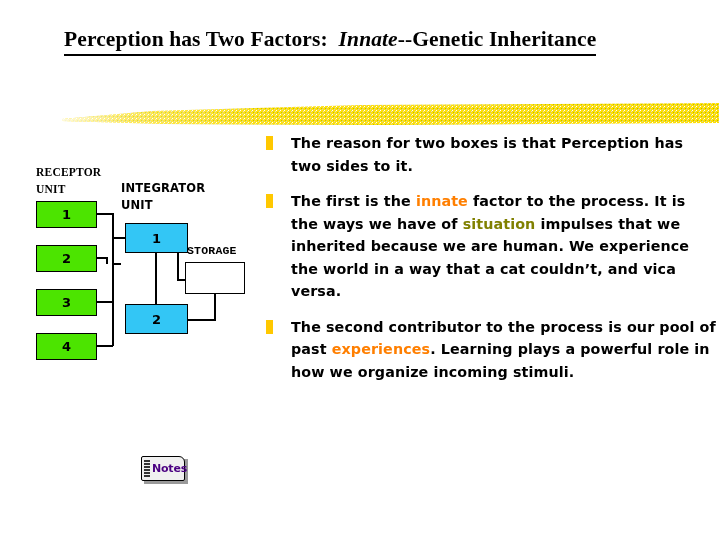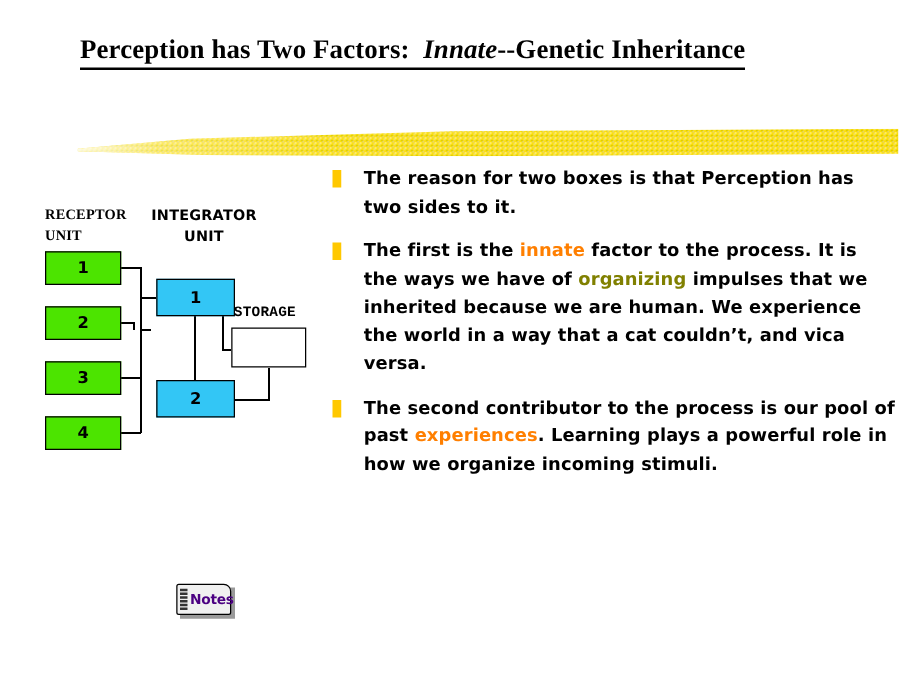--- a/index.html
+++ b/index.html
@@ -65,21 +65,21 @@
     position: absolute;
     font-family: "DejaVu Sans", sans-serif;
     font-weight: bold;
     font-size: 11.5px;
     line-height: 17px;
     color: #000000;
     letter-spacing: 0.2px;
     white-space: pre;
   }
   #lbl-receptor { left: 36px; top: 34px; font-family: Liberation Serif, serif; }
-  #lbl-integrator { left: 121px; top: 34px; text-align: center; }
+  #lbl-integrator { left: 121px; top: 50px; }
   #lbl-storage {
     position: absolute;
     left: 187px;
     top: 114px;
     font-family: Liberation Mono, monospace;
     font-weight: bold;
     font-size: 11.5px;
     color: #000000;
     letter-spacing: 0.2px;
     white-space: pre;
@@ -115,21 +115,21 @@
     left: 185px;
     top: 132px;
     width: 60px;
     height: 32px;
   }
 
   
   #notes-btn {
     position: absolute;
     left: 141px;
-    top: 467px;
+    top: 456px;
     width: 44px;
     height: 25px;
     cursor: pointer;
   }
   #notes-shadow {
     position: absolute;
     left: 3px;
     top: 3px;
     width: 44px;
     height: 25px;
@@ -286,21 +286,21 @@
     </div>
   </div>
 
   <div id="body">
     <div class="bullet-row">
       <span class="bullet-mark"></span>
       <span class="bullet-text"><span>The reason for two boxes is that Perception has two sides to it.</span></span>
     </div>
     <div class="bullet-row">
       <span class="bullet-mark"></span>
-      <span class="bullet-text"><span>The first is the </span><span class="hl-orange">innate</span><span> factor to the process. It is the ways we have of </span><span class="hl-olive">organizing</span><span> impulses that we inherited because we are human.  We experience the world in a way that a cat couldn’t, and vica versa.</span></span>
+      <span class="bullet-text"><span>The first is the </span><span class="hl-orange">innate</span><span> factor to the process. It is the ways we have of </span><span class="hl-olive">situation</span><span> impulses that we inherited because we are human.  We experience the world in a way that a cat couldn’t, and vica versa.</span></span>
     </div>
     <div class="bullet-row">
       <span class="bullet-mark"></span>
       <span class="bullet-text"><span>The second contributor to the process is our pool of past </span><span class="hl-orange">experiences</span><span>.  Learning plays a powerful role in how we organize incoming stimuli.</span></span>
     </div>
   </div>
 
 </div>
 
 </body></html>

